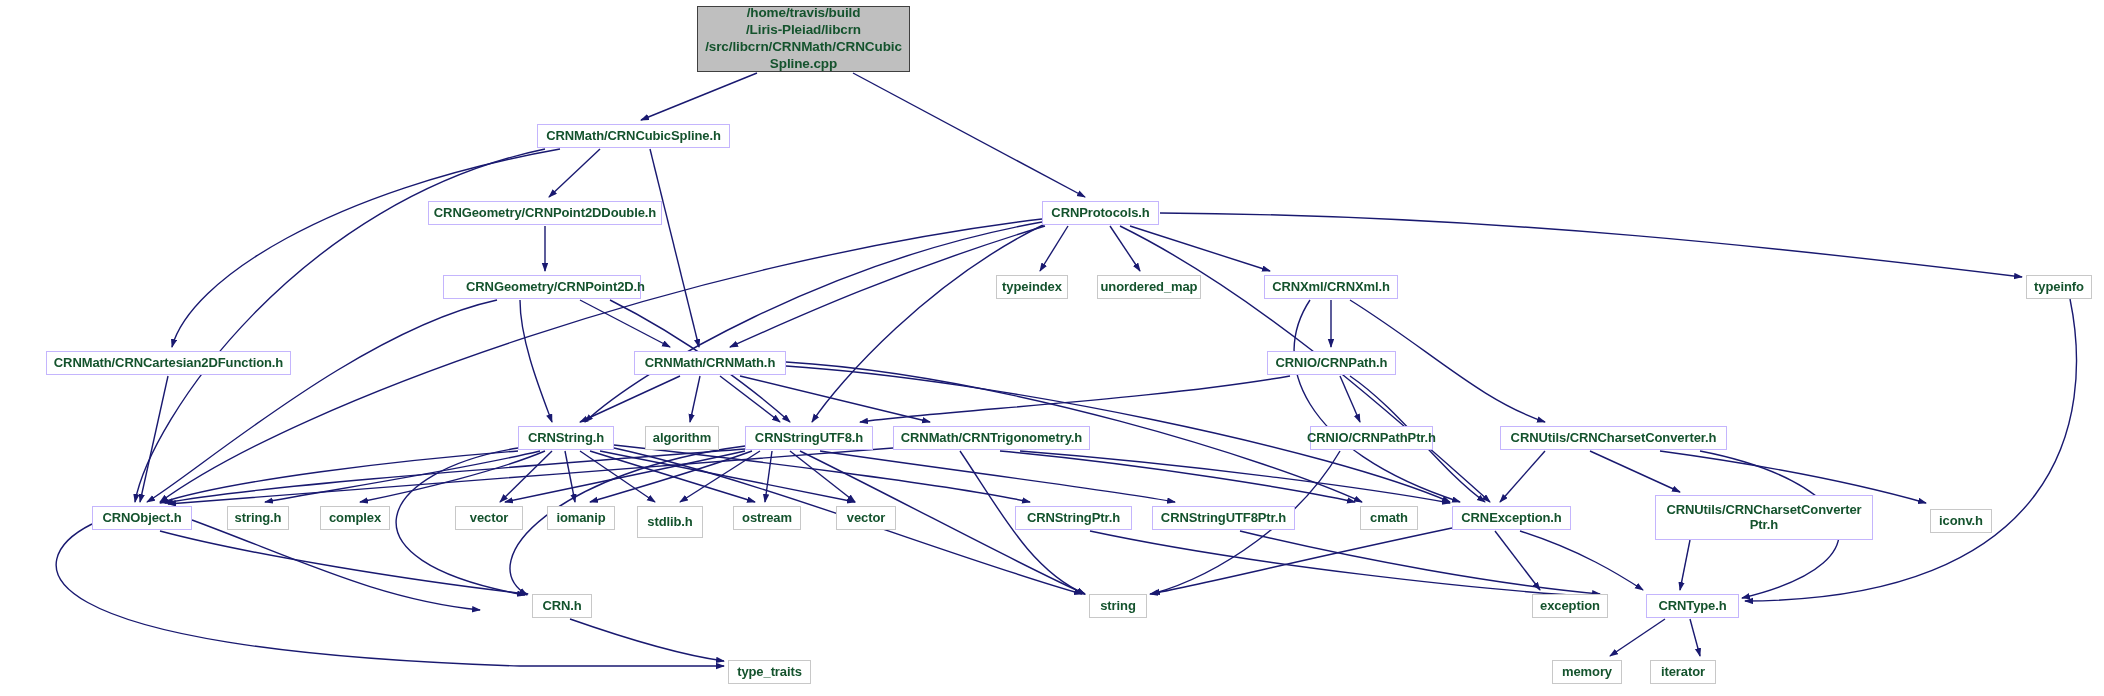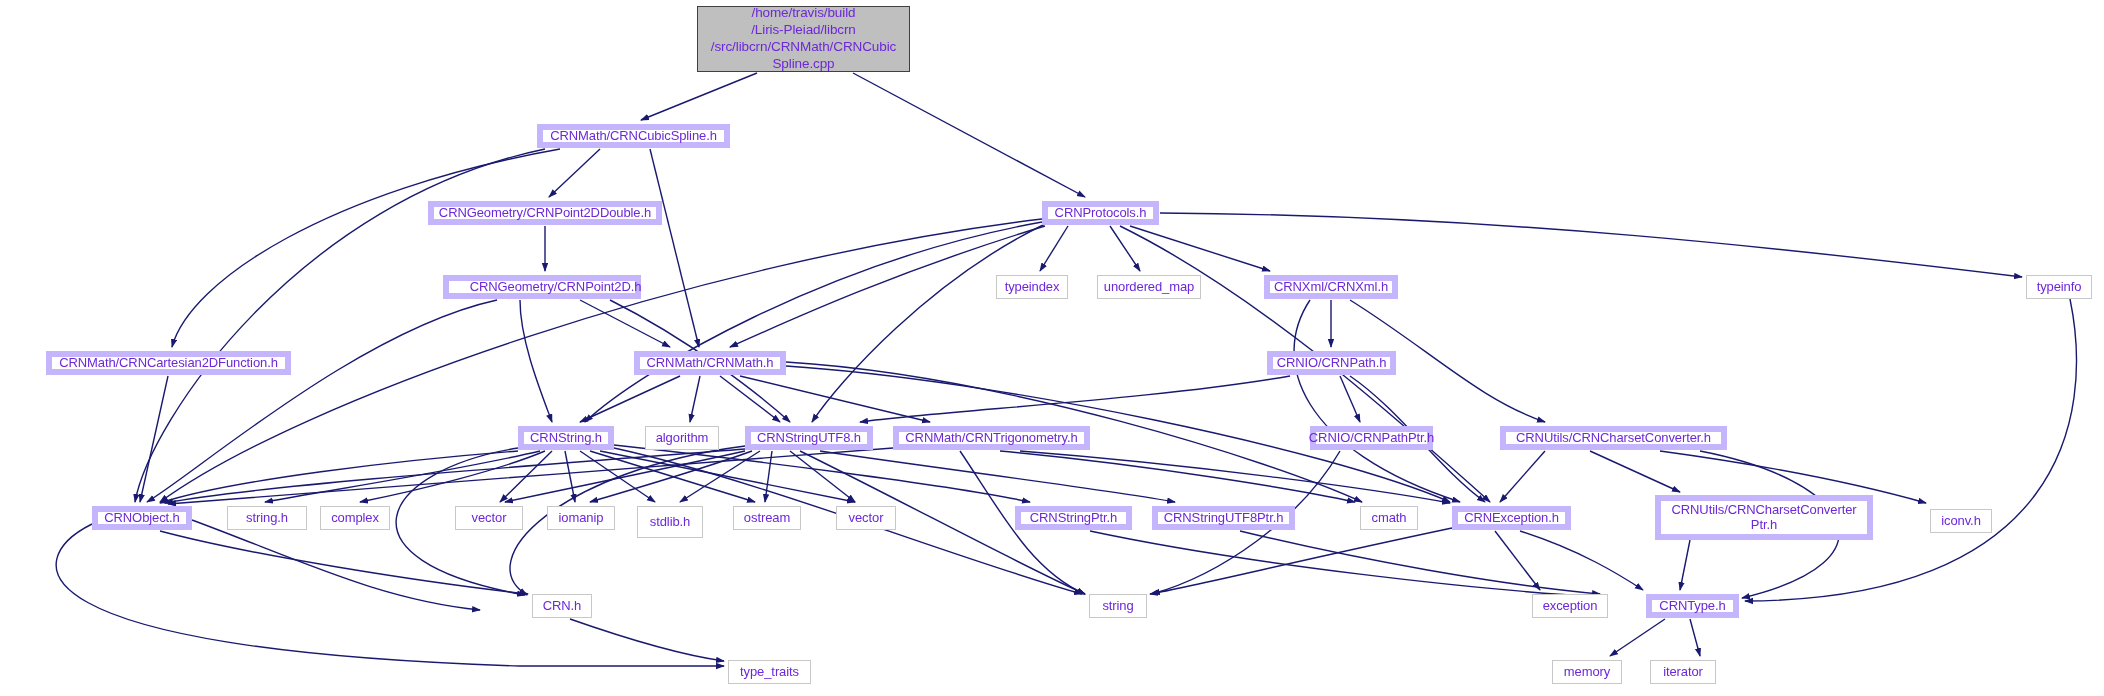--- a/index.html
+++ b/index.html
@@ -15,28 +15,29 @@
   #edges{position:absolute;left:0;top:0;width:2104px;height:696px;pointer-events:none;}
   .node{
     position:absolute;
     box-sizing:border-box;
     display:flex;
     align-items:center;
     justify-content:center;
     text-align:center;
     background:#ffffff;
     border:1px solid #c8c8c8;
-    color:#6d28d9;
+    color:#14532d;
     font-size:13px;
     line-height:1.12;
     white-space:pre-line;
     letter-spacing:-0.1px;
     z-index:3;
+    font-weight:bold;
   }
-  .node.hdr{ border:6px solid #c4b5fd; }
+  .node.hdr{ border:1px solid #c4b5fd; }
   .node.root{
     background:#bfbfbf;
     border:1px solid #404040;
     font-size:13.5px;
     text-align:center;
     line-height:1.25;
   }
 </style>
 </head>
 <body>
@@ -166,21 +167,21 @@
       <div class="node hdr" style="left: 46px; top: 351px; width: 245px; height: 24px;">CRNMath/CRNCartesian2DFunction.h</div>
       <div class="node hdr" style="left: 634px; top: 351px; width: 152px; height: 24px;">CRNMath/CRNMath.h</div>
       <div class="node hdr" style="left: 1267px; top: 351px; width: 129px; height: 24px;">CRNIO/CRNPath.h</div>
       <div class="node hdr" style="left: 518px; top: 426px; width: 96px; height: 24px;">CRNString.h</div>
       <div class="node sys" style="left: 645px; top: 426px; width: 74px; height: 24px;">algorithm</div>
       <div class="node hdr" style="left: 745px; top: 426px; width: 128px; height: 24px;">CRNStringUTF8.h</div>
       <div class="node hdr" style="left: 893px; top: 426px; width: 197px; height: 24px;">CRNMath/CRNTrigonometry.h</div>
       <div class="node hdr" style="left: 1278px; top: 426px; width: 123px; height: 24px; margin-left: 32px;">CRNIO/CRNPathPtr.h</div>
       <div class="node hdr" style="left: 1500px; top: 426px; width: 227px; height: 24px;">CRNUtils/CRNCharsetConverter.h</div>
       <div class="node hdr" style="left: 92px; top: 506px; width: 100px; height: 24px;">CRNObject.h</div>
-      <div class="node sys" style="left: 227px; top: 506px; width: 80px; height: 24px;">string.h</div>
+      <div class="node sys" style="left: 227px; top: 506px; width: 62px; height: 24px;">string.h</div>
       <div class="node sys" style="left: 320px; top: 506px; width: 70px; height: 24px;">complex</div>
       <div class="node sys" style="left: 455px; top: 506px; width: 68px; height: 24px;">vector</div>
       <div class="node sys" style="left: 547px; top: 506px; width: 68px; height: 24px;">iomanip</div>
       <div class="node sys" style="left: 637px; top: 506px; width: 66px; height: 32px;">stdlib.h</div>
       <div class="node sys" style="left: 733px; top: 506px; width: 68px; height: 24px;">ostream</div>
       <div class="node sys" style="left: 836px; top: 506px; width: 60px; height: 24px;">vector</div>
       <div class="node hdr" style="left: 1015px; top: 506px; width: 117px; height: 24px;">CRNStringPtr.h</div>
       <div class="node hdr" style="left: 1152px; top: 506px; width: 143px; height: 24px;">CRNStringUTF8Ptr.h</div>
       <div class="node sys" style="left: 1360px; top: 506px; width: 58px; height: 24px;">cmath</div>
       <div class="node hdr" style="left: 1452px; top: 506px; width: 119px; height: 24px;">CRNException.h</div>

